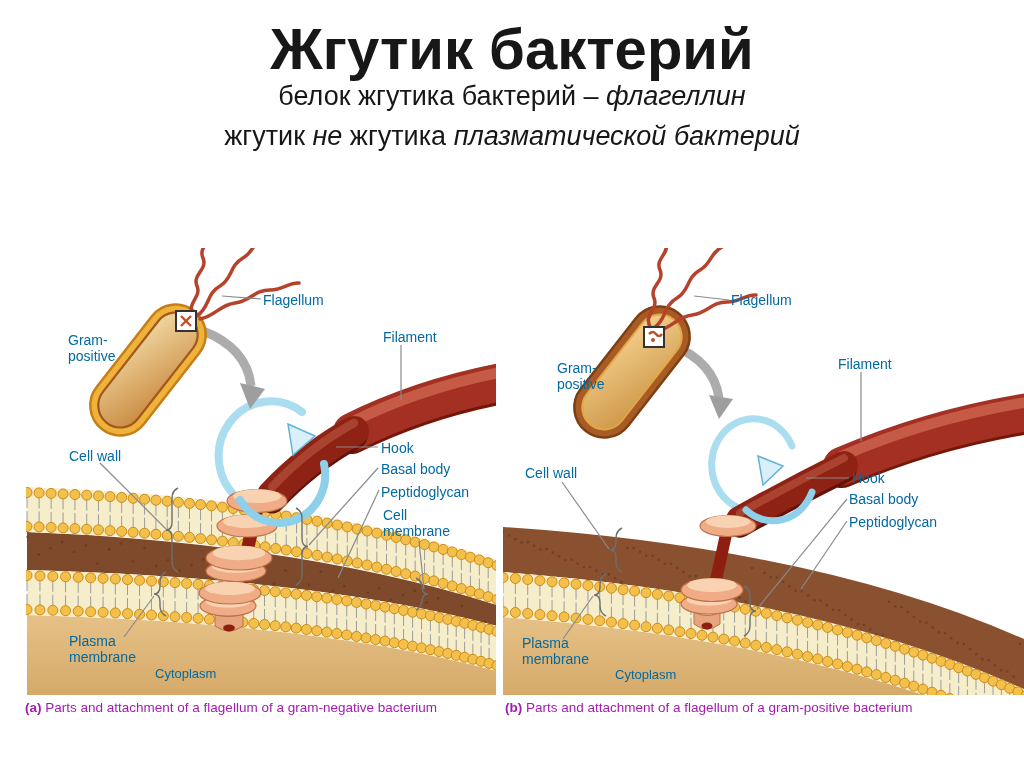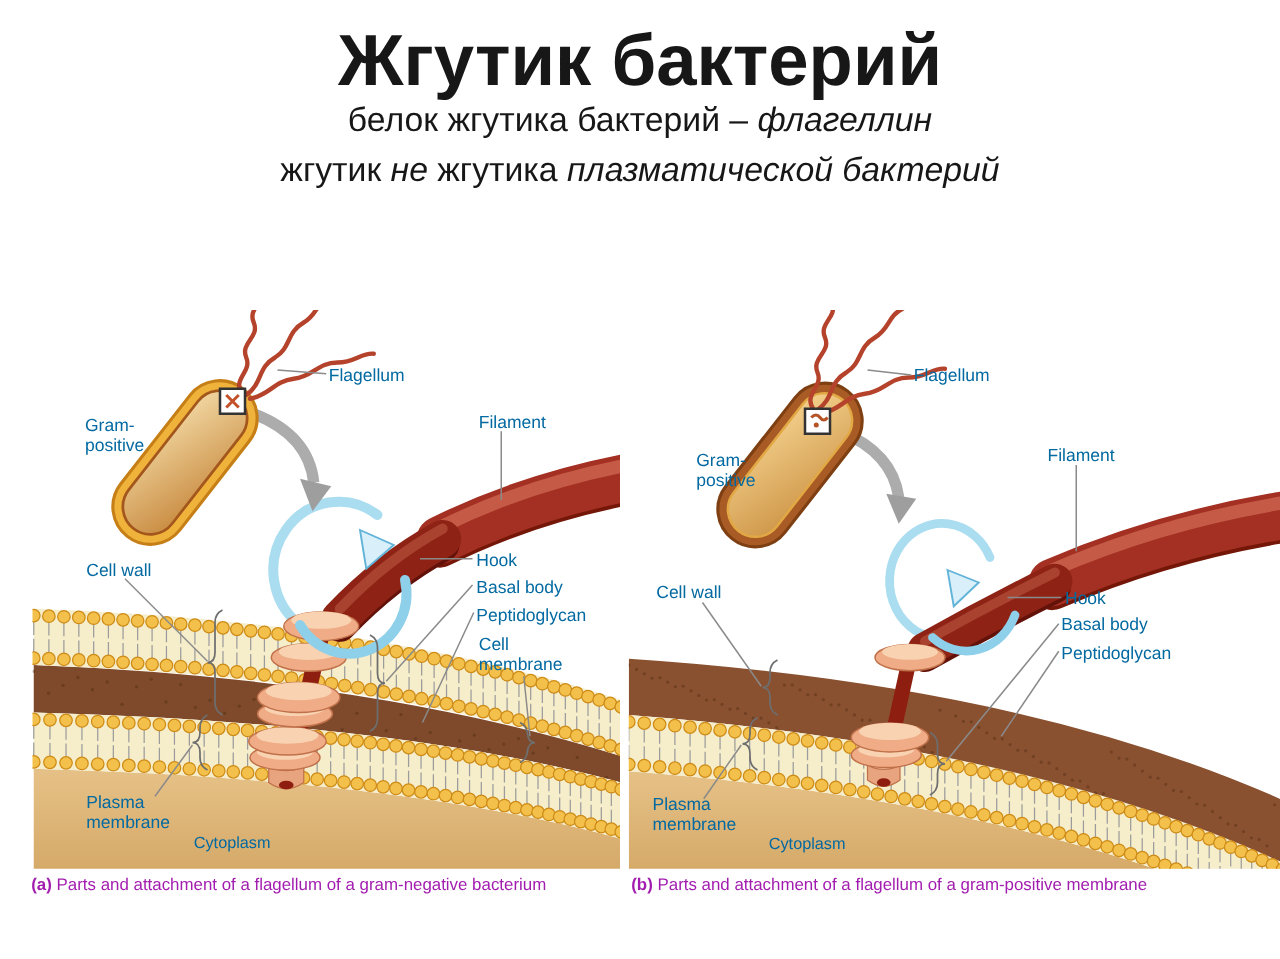--- a/index.html
+++ b/index.html
@@ -892,16 +892,16 @@
   <div class="lbl" style="left:849px;top:491px">Basal body</div>
   <div class="lbl" style="left:849px;top:514px">Peptidoglycan</div>
   <div class="lbl" style="left:525px;top:465px">Cell wall</div>
   <div class="lbl" style="left:522px;top:635px">
     <div>Plasma</div>
     <div>membrane</div>
   </div>
   <div class="lbl big" style="left:615px;top:667px">Cytoplasm</div>
   <div class="cap" style="left:505px;top:700px">
     <span class="tag">(b)</span>
-    <span>Parts and attachment of a flagellum of a gram-positive membrane</span>
+    <span>Parts and attachment of a flagellum of a gram-positive bacterium</span>
   </div>
 
 </div>
 
 </body></html>

